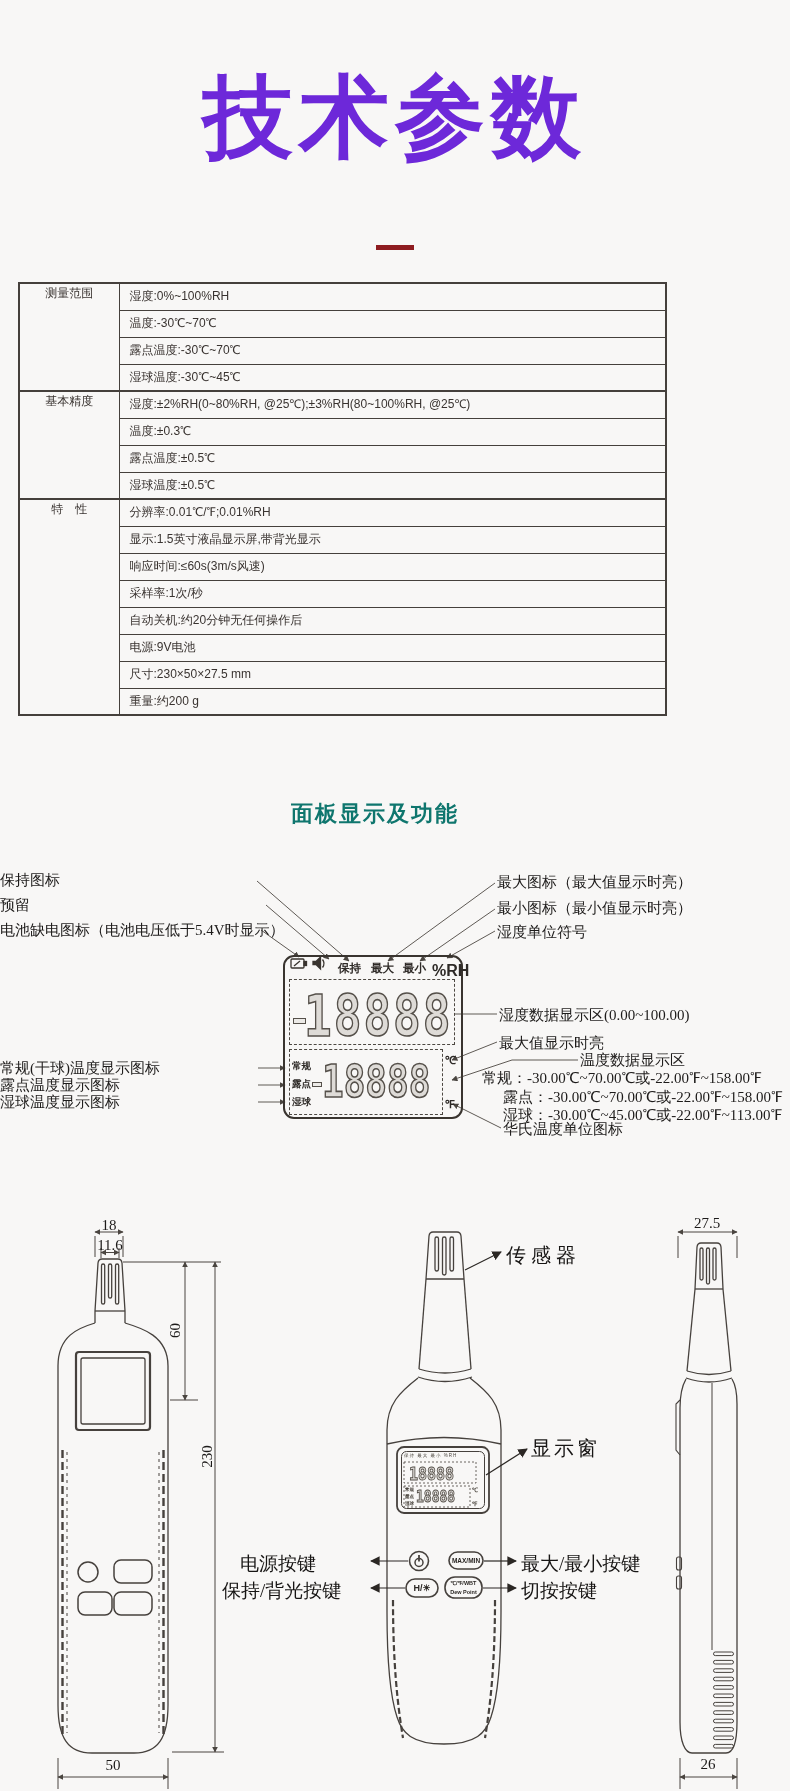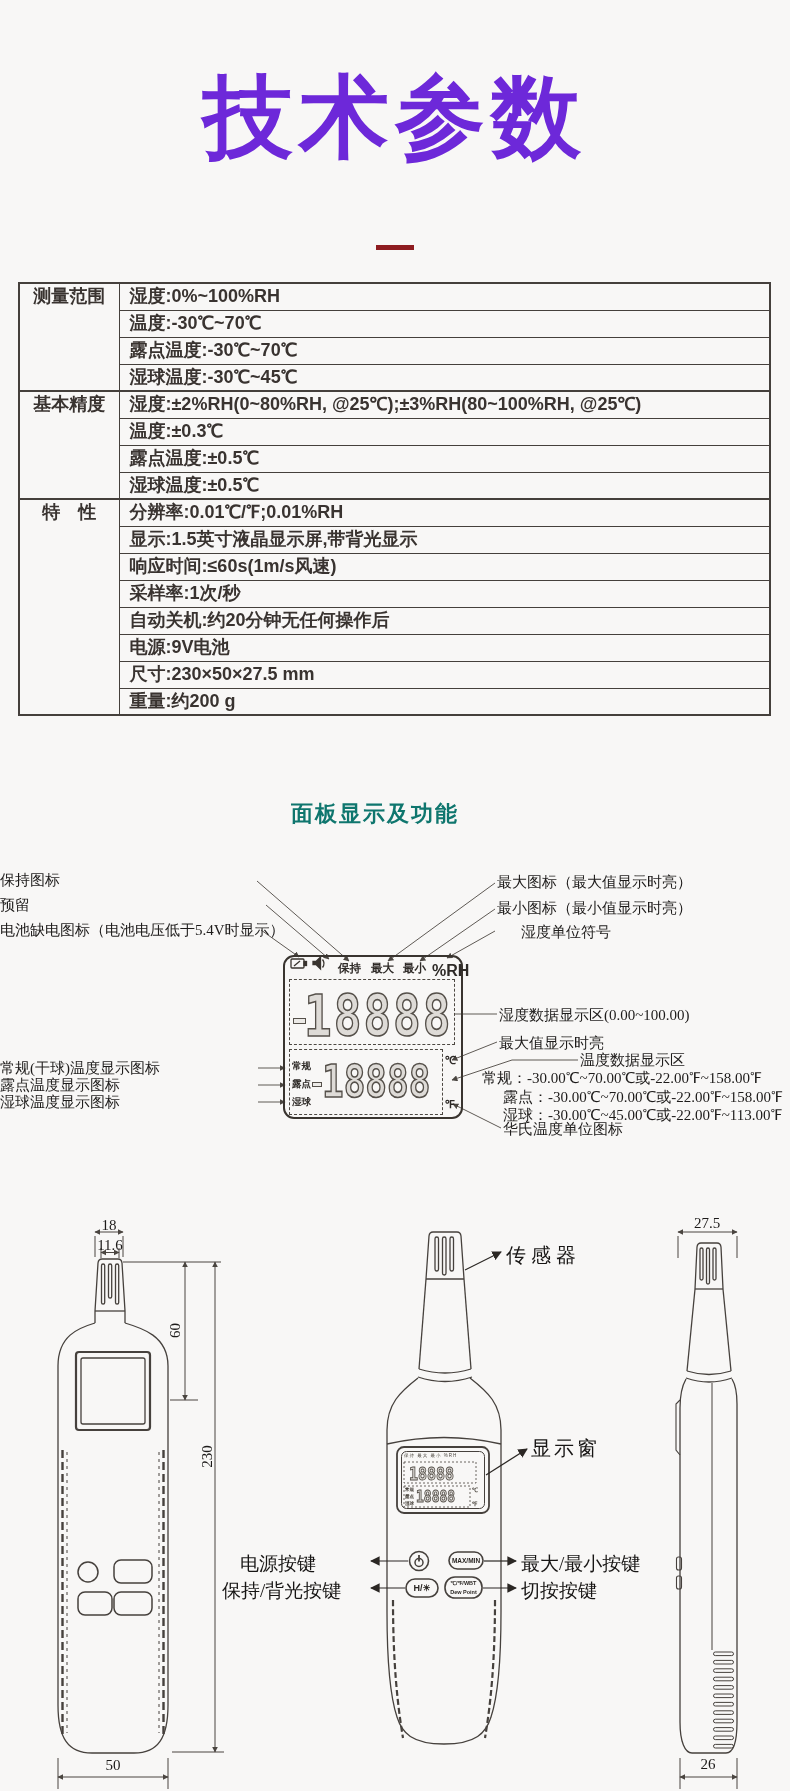--- a/index.html
+++ b/index.html
@@ -13,23 +13,23 @@
   .title {
     left:0; right:0; top:70px; text-align:center;
     font-size:90px; font-weight:900; letter-spacing:6px;
     color:#6d28d9; line-height:1.05;
   }
   .divider {
     left:50%; top:245px; width:38px; height:5px;
     transform:translateX(-50%); background:#8e1c20;
   }
   table.spec {
-    position:absolute; left:18px; top:282px; width:753px;
+    position:absolute; left:18px; top:282px; width:649px;
     border-collapse:collapse; border:2.5px solid #45403c;
-    font-size:18px; color:#393330;font-weight:bold;
+    font-size:12px; color:#393330;
   }
   table.spec td {
     border:1.2px solid #45403c; height:27px;
     padding:0 4px 0 10px; line-height:1.05; white-space:nowrap;
   }
   table.spec tr.grp-start td { border-top:2.2px solid #45403c; }
   table.spec td.g {
     width:100px; text-align:center; vertical-align:top;
     padding:3px 2px 0 2px;
   }
@@ -272,21 +272,21 @@
           <td>湿球温度:±0.5℃</td>
         </tr>
     <tr class="grp-start">
       <td class="g" rowspan="8">特　性</td>
       <td>分辨率:0.01℃/℉;0.01%RH</td>
     </tr>
     <tr>
           <td>显示:1.5英寸液晶显示屏,带背光显示</td>
         </tr>
     <tr>
-          <td>响应时间:≤60s(1m/s风速)</td>
+          <td>响应时间:≤60s(3m/s风速)</td>
         </tr>
     <tr>
           <td>采样率:1次/秒</td>
         </tr>
     <tr>
           <td>自动关机:约20分钟无任何操作后</td>
         </tr>
     <tr>
           <td>电源:9V电池</td>
         </tr>
@@ -319,21 +319,21 @@
     </div>
     <span class="unit" style="left:160px;top:95px;">℃</span>
     <span class="unit" style="left:160px;top:139px;">℉</span>
   </div>
 
   <div class="abs txt callout r" style="left:0;top:872px;width:256px;">保持图标</div>
   <div class="abs txt callout r" style="left:0;top:897px;width:264px;">预留</div>
   <div class="abs txt callout r" style="left:0;top:922px;width:260px;">电池缺电图标（电池电压低于5.4V时显示）</div>
   <div class="abs txt callout" style="left:497px;top:874px;">最大图标（最大值显示时亮）</div>
   <div class="abs txt callout" style="left:497px;top:900px;">最小图标（最小值显示时亮）</div>
-  <div class="abs txt callout" style="left:497px;top:924px;margin-left:24px;">湿度单位符号</div>
+  <div class="abs txt callout" style="left:497px;top:924px;">湿度单位符号</div>
   <div class="abs txt callout" style="left:499px;top:1007px;">湿度数据显示区(0.00~100.00)</div>
   <div class="abs txt callout" style="left:499px;top:1035px;">最大值显示时亮</div>
   <div class="abs txt callout" style="left:580px;top:1052px;">温度数据显示区</div>
   <div class="abs txt callout" style="left:482px;top:1070px;">常规：-30.00℃~70.00℃或-22.00℉~158.00℉</div>
   <div class="abs txt callout" style="left:503px;top:1089px;">露点：-30.00℃~70.00℃或-22.00℉~158.00℉</div>
   <div class="abs txt callout" style="left:503px;top:1107px;">湿球：-30.00℃~45.00℃或-22.00℉~113.00℉</div>
   <div class="abs txt callout" style="left:503px;top:1121px;">华氏温度单位图标</div>
   <div class="abs txt callout r" style="left:0;top:1060px;width:254px;">常规(干球)温度显示图标</div>
   <div class="abs txt callout r" style="left:0;top:1077px;width:254px;">露点温度显示图标</div>
   <div class="abs txt callout r" style="left:0;top:1094px;width:254px;">湿球温度显示图标</div>

